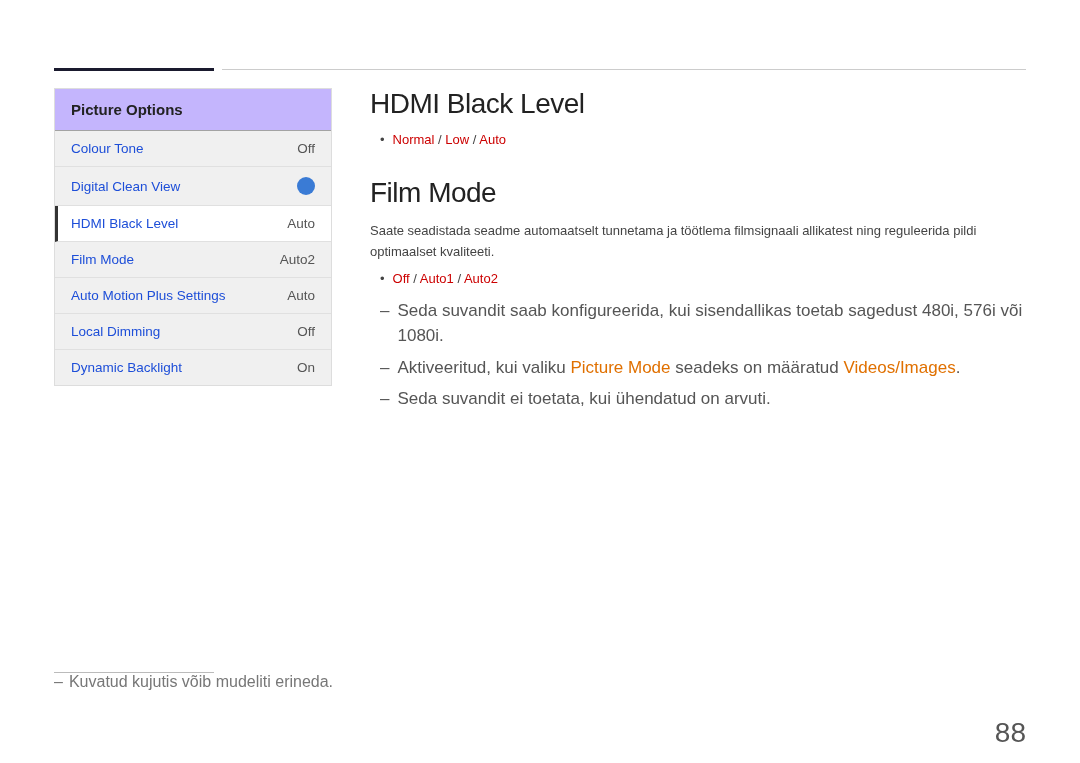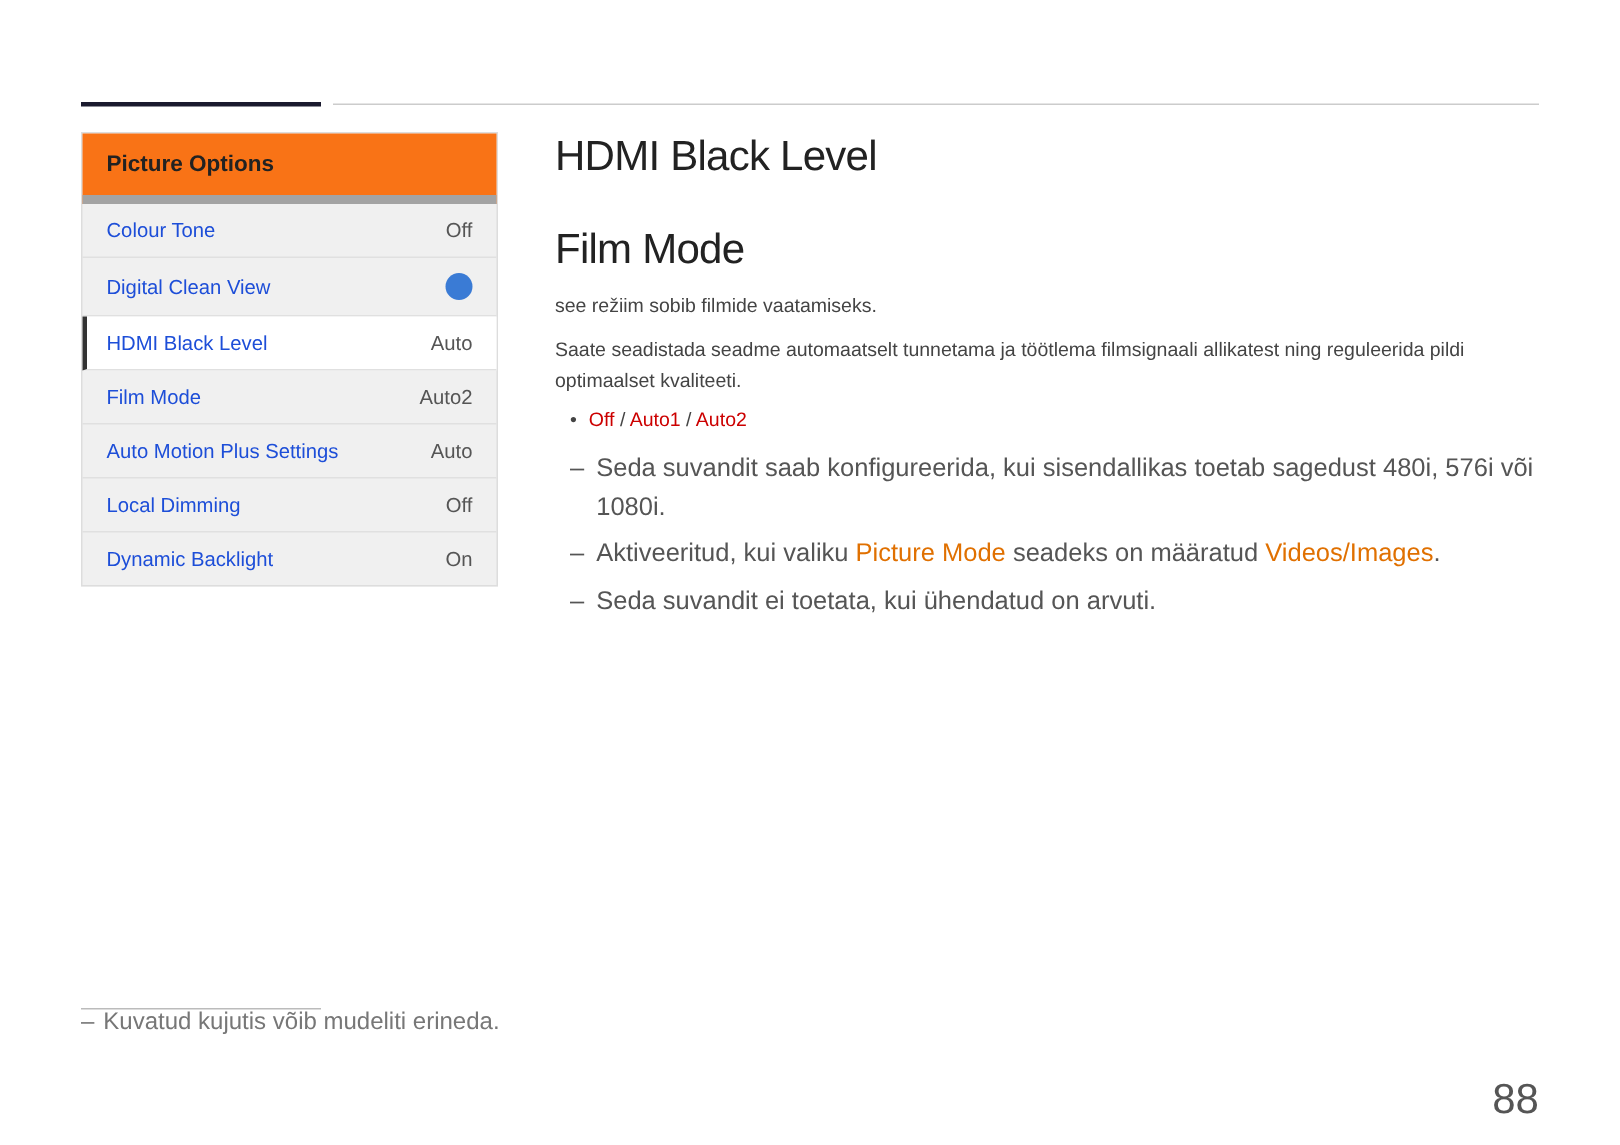--- a/index.html
+++ b/index.html
@@ -44,26 +44,26 @@
     .sidebar {
       position: absolute;
       top: 88px;
       left: 54px;
       width: 278px;
       background: #f0f0f0;
       border: 1px solid #ddd;
     }
 
     .sidebar-title {
-      background: #f97316;
+      background: #c4b5fd;
       padding: 12px 16px;
       font-size: 15px;
       font-weight: bold;
       color: #222;
-      border-bottom: 6px solid #a3a3a3;
+      border-bottom: 1px solid #a3a3a3;
     }
 
     .sidebar-item {
       display: flex;
       justify-content: space-between;
       align-items: center;
       padding: 10px 16px;
       border-bottom: 1px solid #e0e0e0;
       cursor: pointer;
     }
@@ -241,25 +241,27 @@
   <div class="sidebar-item">
     <span class="item-label">Dynamic Backlight</span>
     <span class="item-value">On</span>
   </div>
 </div>
 
 <div class="content-area">
 
   <div class="section">
     <h2 class="section-title">HDMI Black Level</h2>
+    <div class="bullet-item">
+      <span><a class="link-red">Normal</a> / <a class="link-red">Low</a> / <a class="link-red">Auto</a></span>
+    </div>
   </div>
 
   <div class="section">
     <h2 class="section-title">Film Mode</h2>
-    <p class="section-desc">see režiim sobib filmide vaatamiseks.</p>
     <p class="section-desc">Saate seadistada seadme automaatselt tunnetama ja töötlema filmsignaali allikatest ning reguleerida pildi optimaalset kvaliteeti.</p>
     <div class="bullet-item">
       <span><a class="link-red">Off</a> / <a class="link-red">Auto1</a> / <a class="link-red">Auto2</a></span>
     </div>
 
     <div style="margin-top: 12px;">
       <div class="note-item">
         <span>Seda suvandit saab konfigureerida, kui sisendallikas toetab sagedust 480i, 576i või 1080i.</span>
       </div>
       <div class="note-item">

